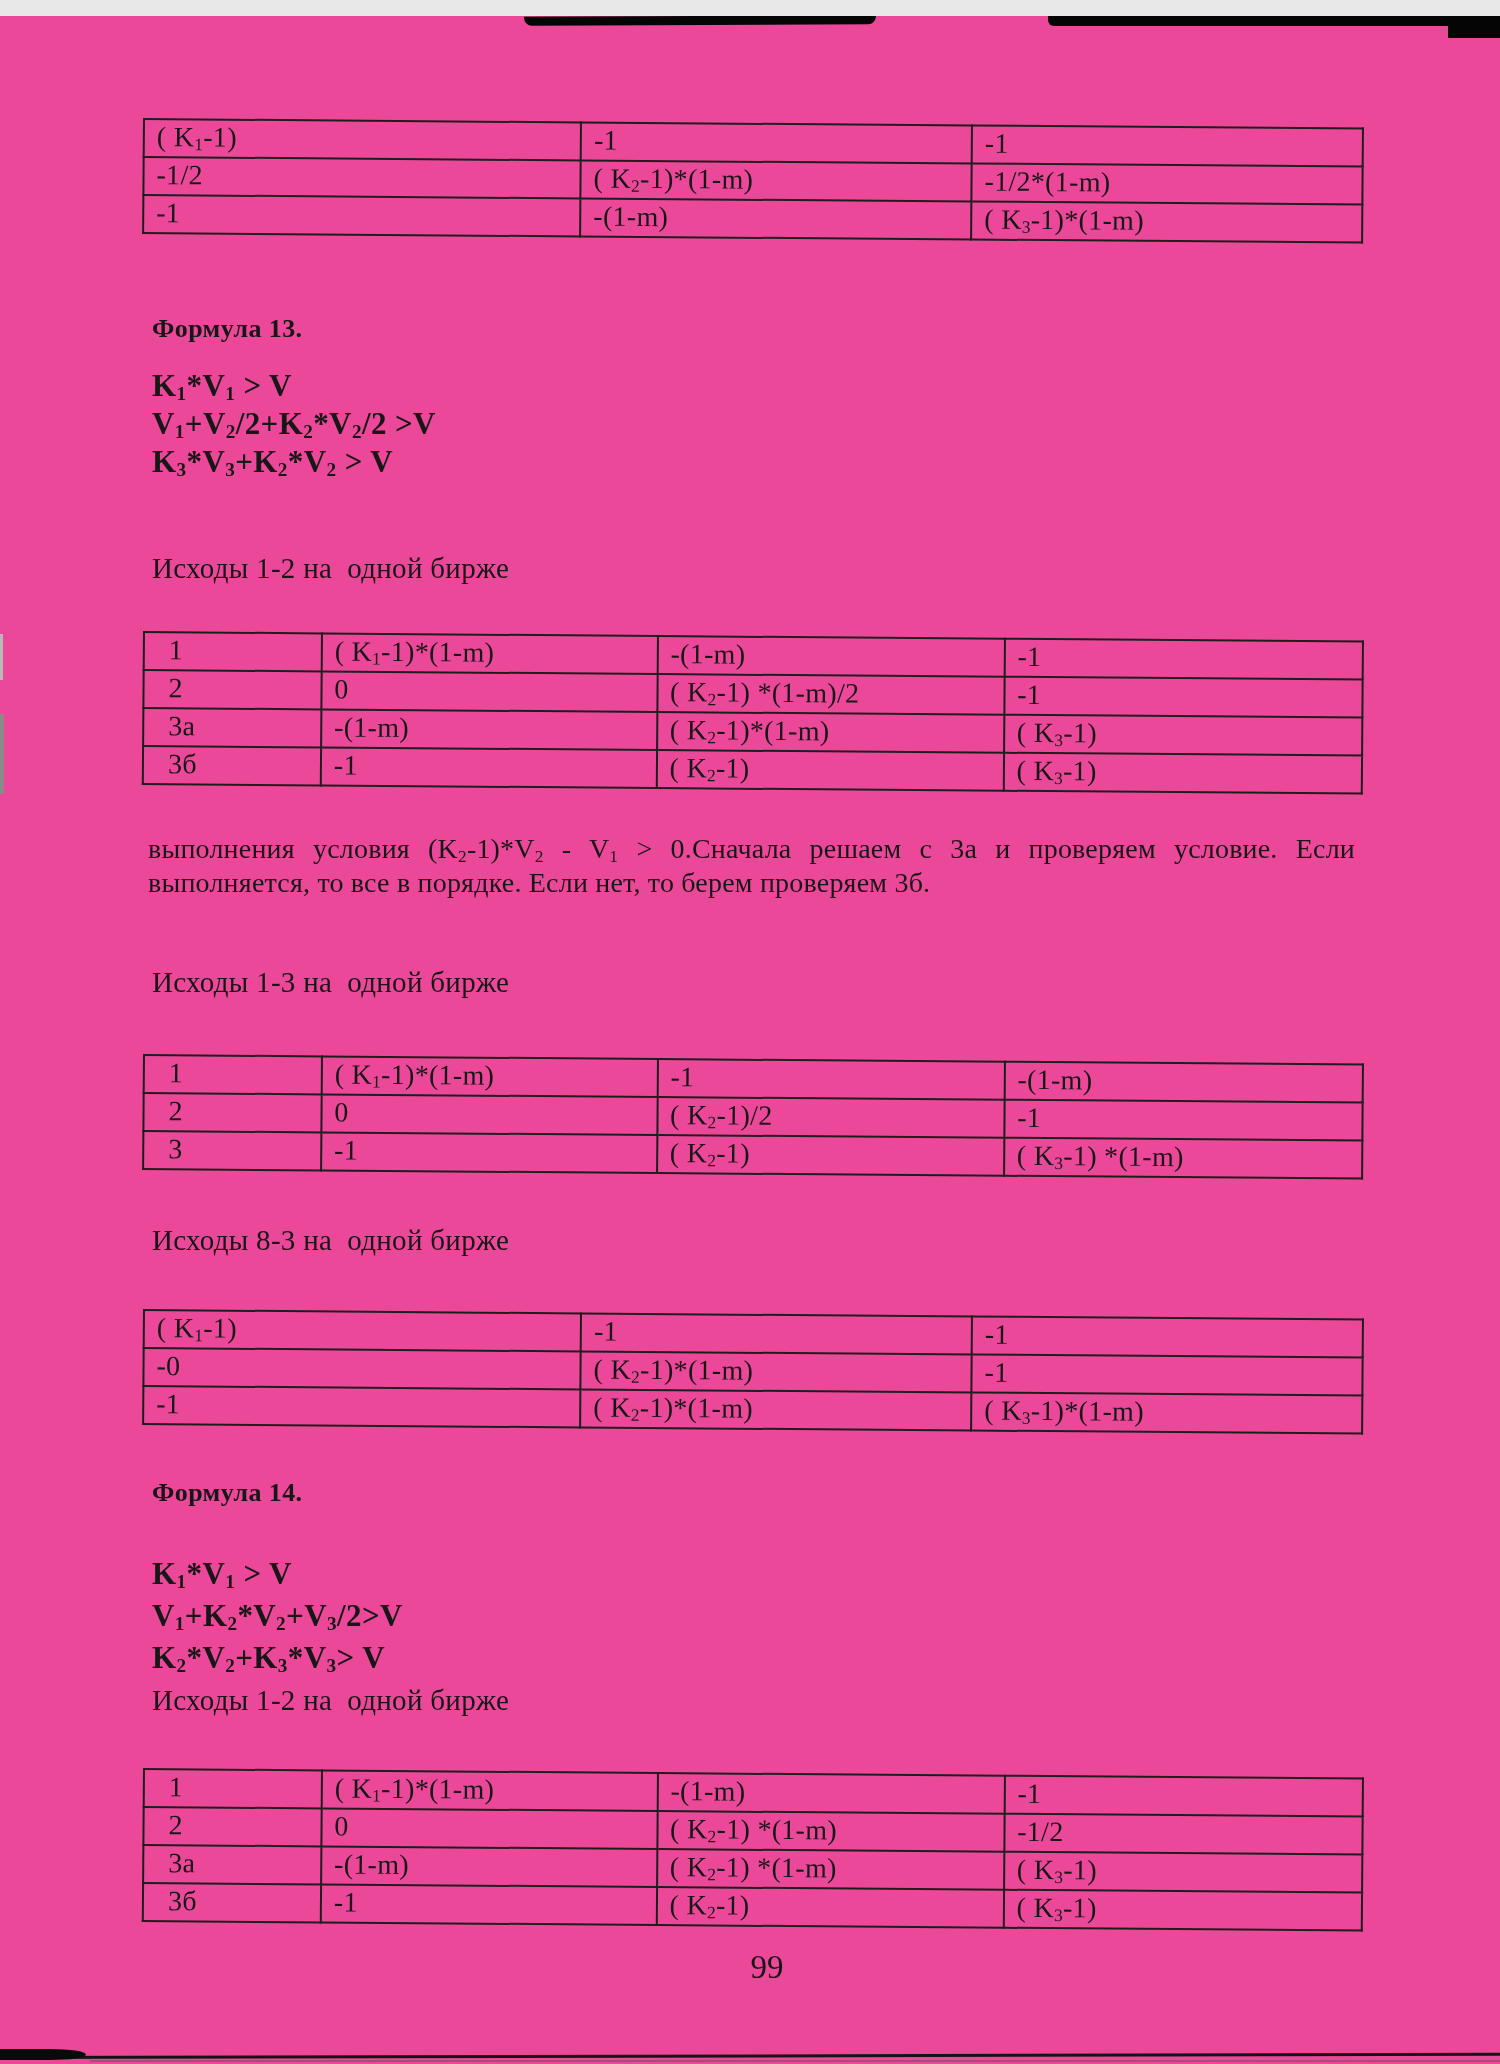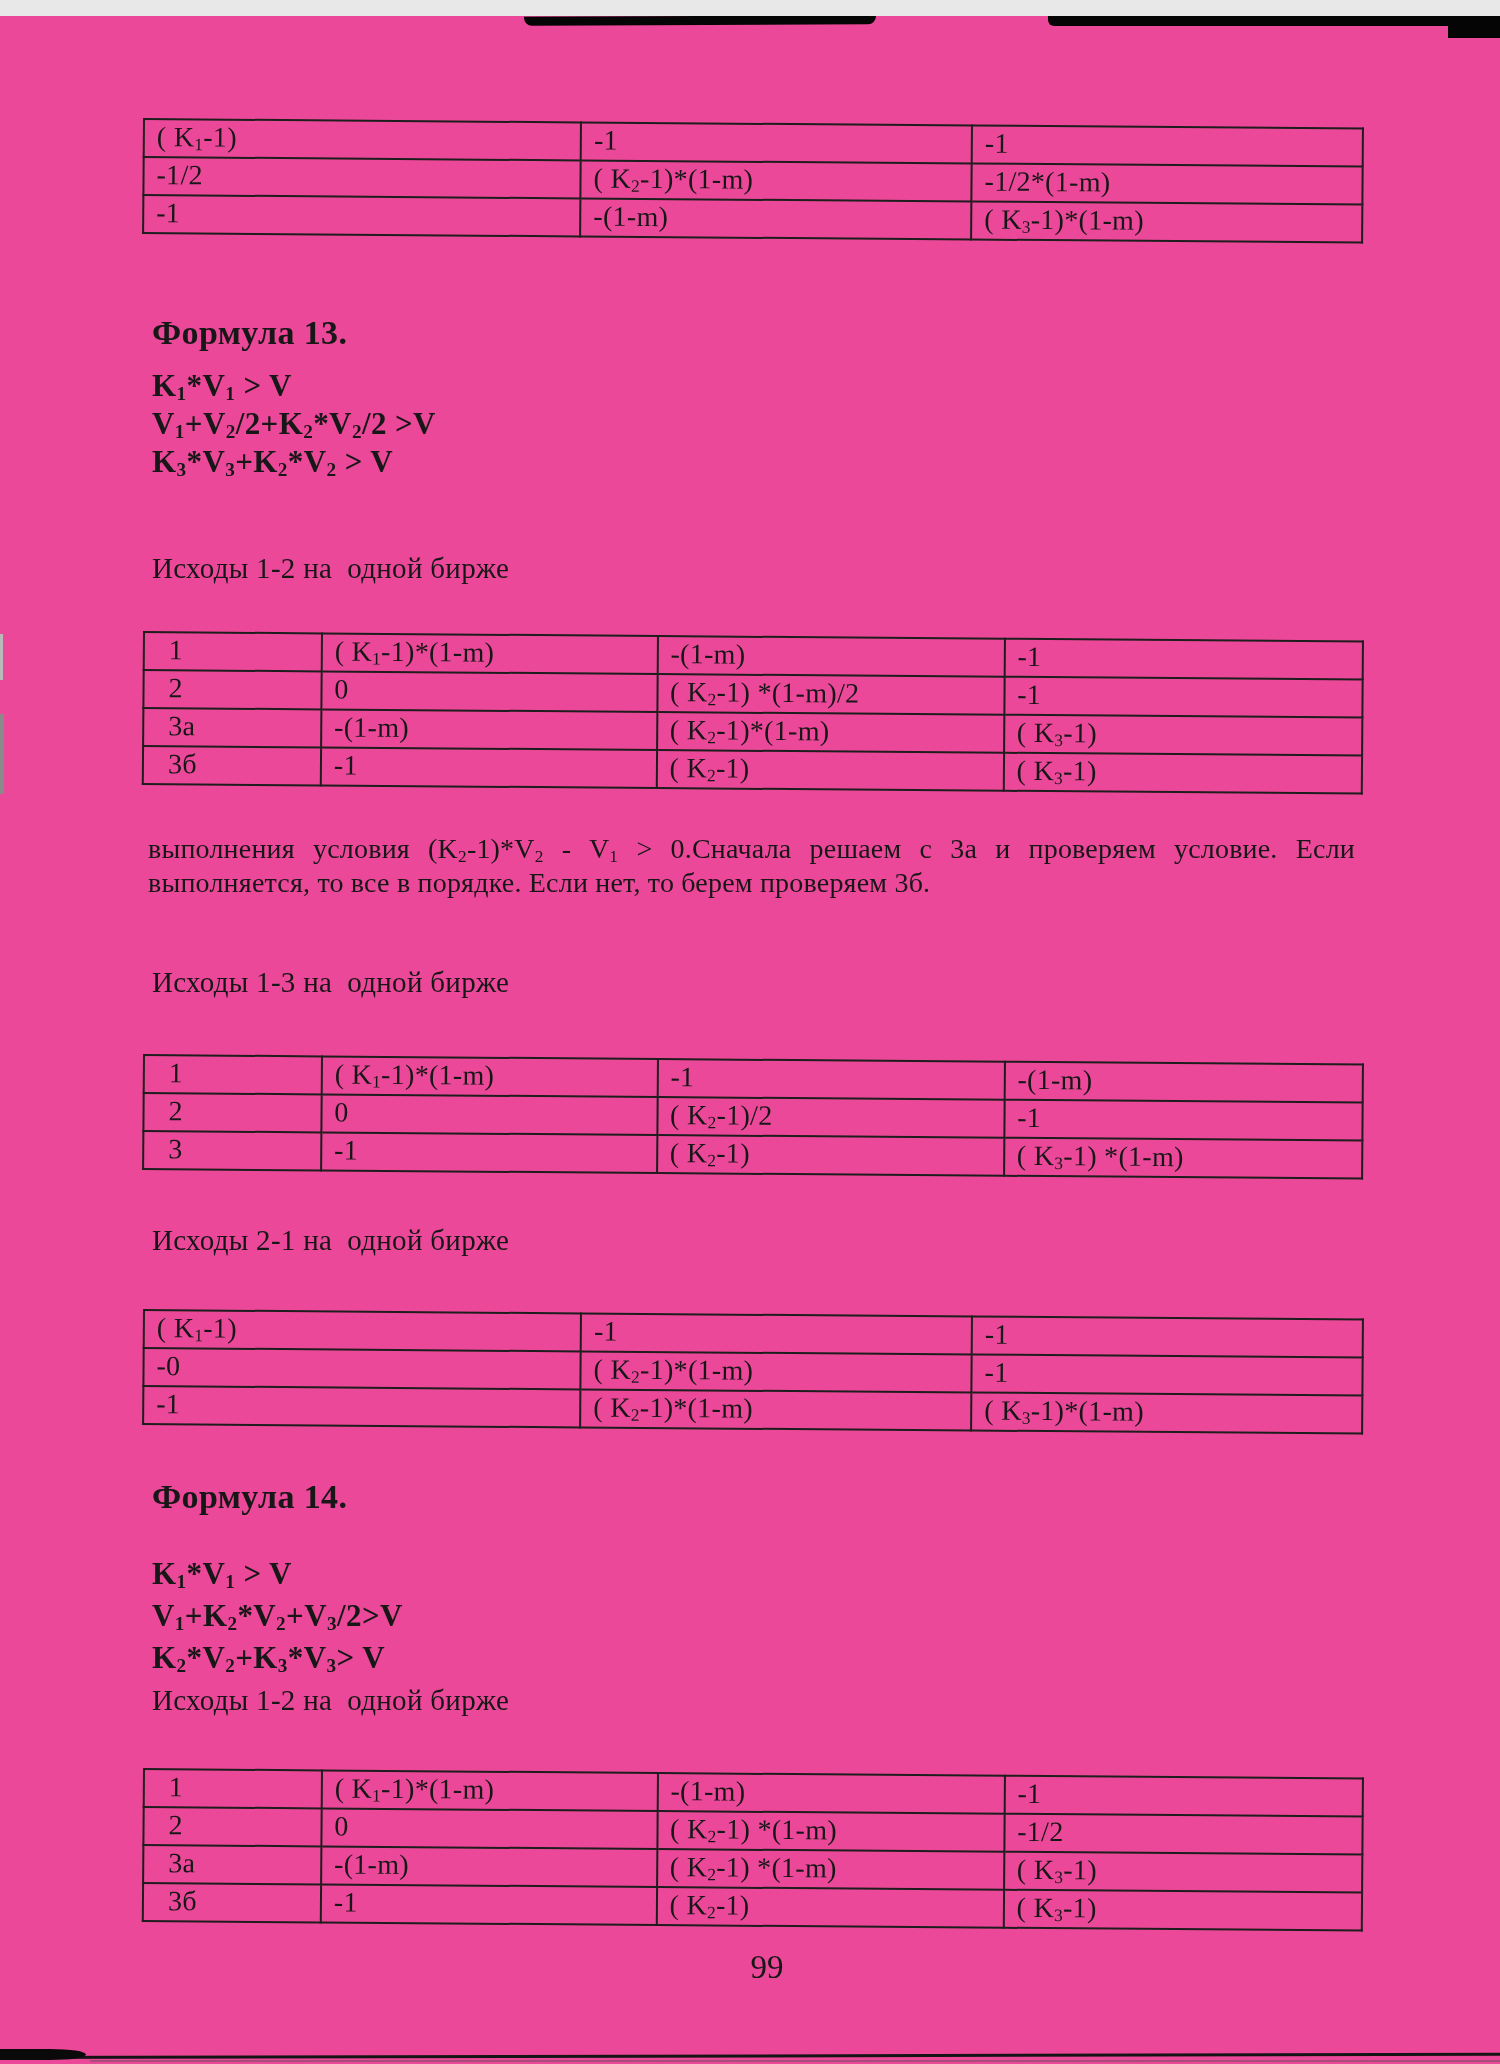--- a/index.html
+++ b/index.html
@@ -31,21 +31,21 @@
   }
   .t-top td{height:25px;}
   .c3 td:nth-child(1){width:36%;}
   .c3 td:nth-child(2){width:32%;}
   .c3 td:nth-child(3){width:32%;}
   .c4 td:nth-child(1){width:13%;padding-left:24px;}
   .c4 td:nth-child(2){width:28%;}
   .c4 td:nth-child(3){width:29%;}
   .c4 td:nth-child(4){width:30%;}
   
-  .h-bold{position:absolute;left:152px;font-size:34px;font-weight:700;letter-spacing:.4px;}
+  .h-bold{position:absolute;left:152px;font-size:26px;font-weight:700;letter-spacing:.4px;}
   .h-sec{position:absolute;left:152px;font-size:29px;white-space:pre;letter-spacing:.3px;text-align:center;}
   .formula{position:absolute;left:152px;font-size:31px;letter-spacing:.4px;font-weight:bold;}
   sub{font-size:.62em;vertical-align:-0.22em;line-height:0;}
   .note-line{
     position:absolute;left:148px;width:1207px;font-size:28px;line-height:34px;
     text-align:justify;text-align-last:justify;letter-spacing:.2px;
   }
   .note-line.last{text-align-last:left;}
   .pageno{position:absolute;top:1933px;left:0;width:1534px;text-align:center;font-size:33px;}
 </style>
@@ -138,21 +138,21 @@
         </tr>
         <tr>
           <td>3</td>
           <td>-1</td>
           <td>( K<sub>2</sub>-1)</td>
           <td>( K<sub>3</sub>-1) *(1-m)</td>
         </tr>
       </tbody>
     </table>
 
-  <div class="h-sec" style="top:1208px">Исходы 2-1 на  одной бирже</div>
+  <div class="h-sec" style="top:1208px">Исходы 8-3 на  одной бирже</div>
   <table class="tbl c3" style="top:1293px">
       <tbody>
         <tr>
           <td>( K<sub>1</sub>-1)</td>
           <td>-1</td>
           <td>-1</td>
         </tr>
         <tr>
           <td>-0</td>
           <td>( K<sub>2</sub>-1)*(1-m)</td>

